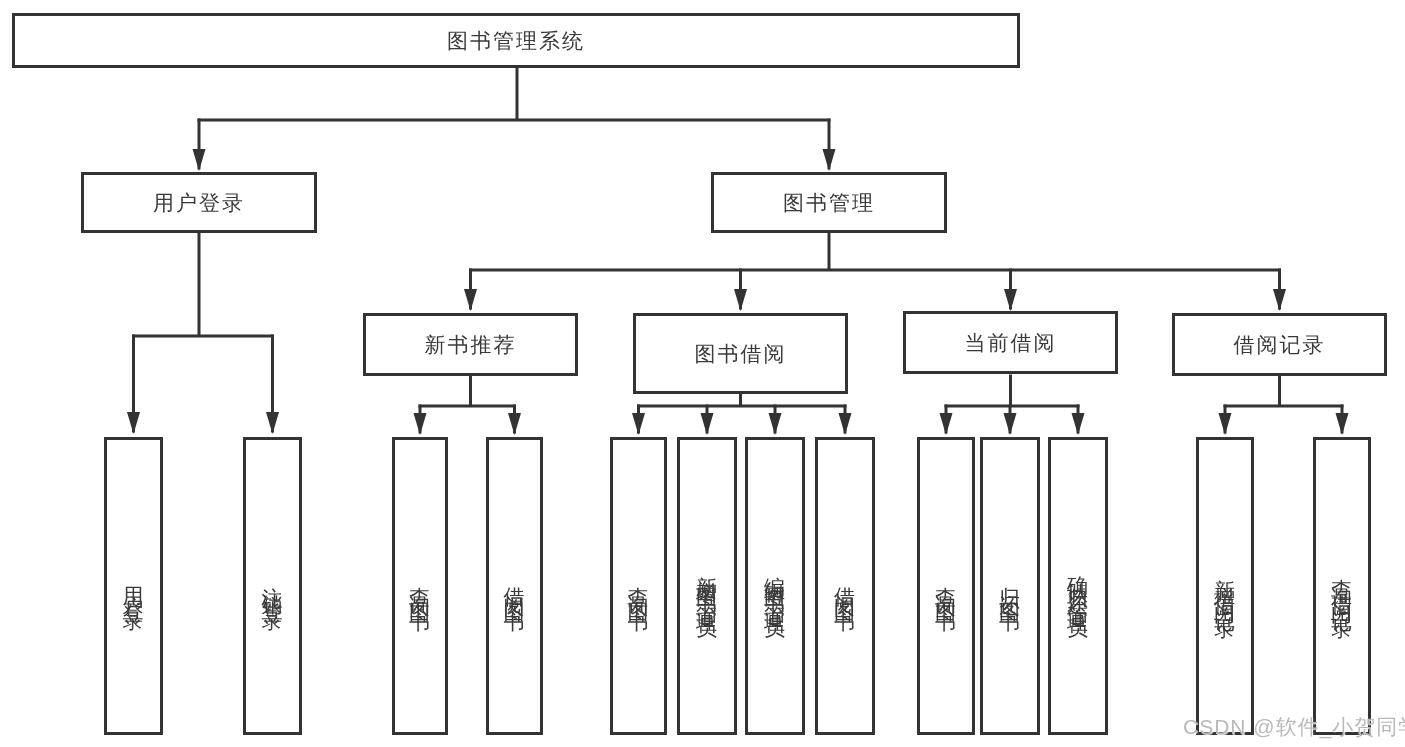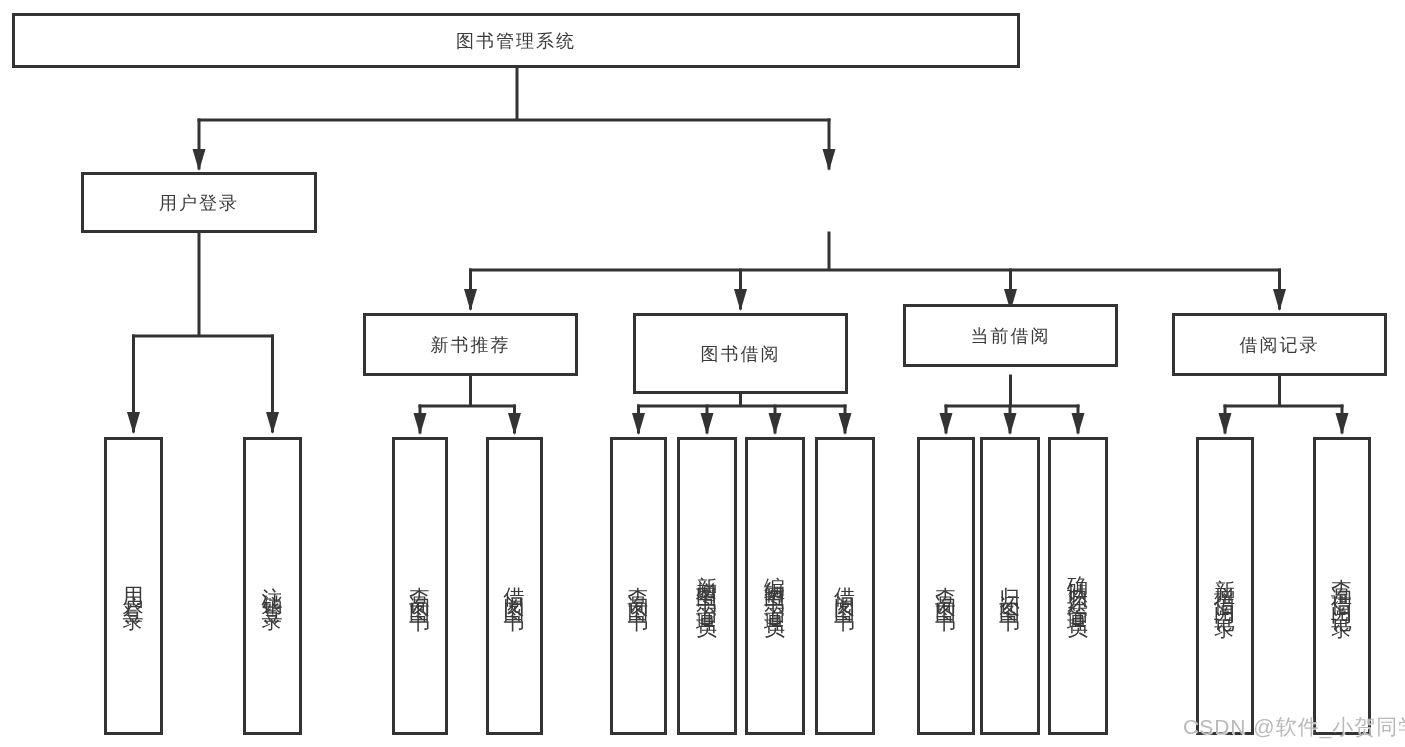--- a/index.html
+++ b/index.html
@@ -20,21 +20,21 @@
     position: absolute;
     box-sizing: border-box;
     background: #ffffff;
     border: 3px solid #333333;
     display: flex;
     align-items: center;
     justify-content: center;
     color: #3a3a3a;
   }
   .hlabel {
-    font-size: 18px;
+    font-size: 21px;
     letter-spacing: 2px;
     white-space: nowrap;
   }
   .vtext {
     writing-mode: vertical-rl;
     text-orientation: mixed;
     font-size: 21px;
     letter-spacing: 8px;
     line-height: 1;
     white-space: nowrap;
@@ -99,28 +99,31 @@
     </g>
   </svg>
 
   <div class="box" style="left:12px; top:13px; width:1008px; height:55px;">
     <span class="hlabel">图书管理系统</span>
   </div>
 
   <div class="box" style="left:81px; top:172px; width:236px; height:61px;">
     <span class="hlabel">用户登录</span>
   </div>
+  <div class="box" style="left:711px; top:172px; width:236px; height:61px;">
+    <span class="hlabel">图书管理</span>
+  </div>
 
   <div class="box" style="left:363px; top:313px; width:215px; height:63px;">
     <span class="hlabel">新书推荐</span>
   </div>
   <div class="box" style="left:633px; top:313px; width:215px; height:81px;">
     <span class="hlabel">图书借阅</span>
   </div>
-  <div class="box" style="left:903px; top:304px; width:215px; height:63px;">
+  <div class="box" style="left:903px; top:311px; width:215px; height:63px;">
     <span class="hlabel">当前借阅</span>
   </div>
   <div class="box" style="left:1172px; top:313px; width:215px; height:63px;">
     <span class="hlabel">借阅记录</span>
   </div>
 
   <div class="box" style="left:104px; top:437px; width:59px; height:298px;">
     <span class="vtext">用户登录</span>
   </div>
   <div class="box" style="left:243px; top:437px; width:59px; height:298px;">

